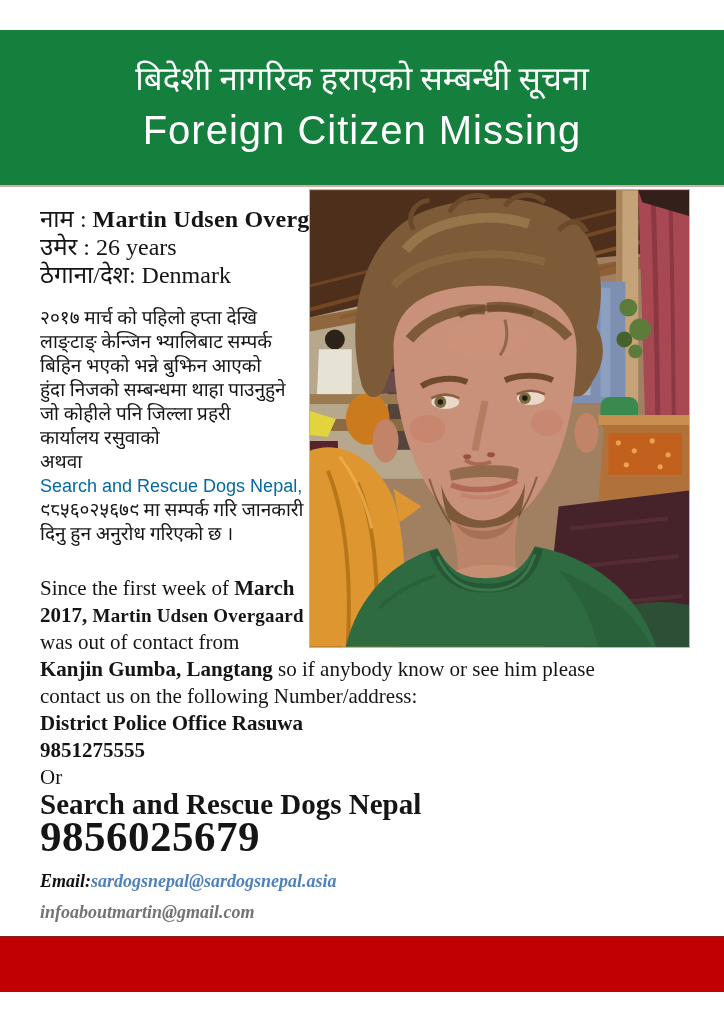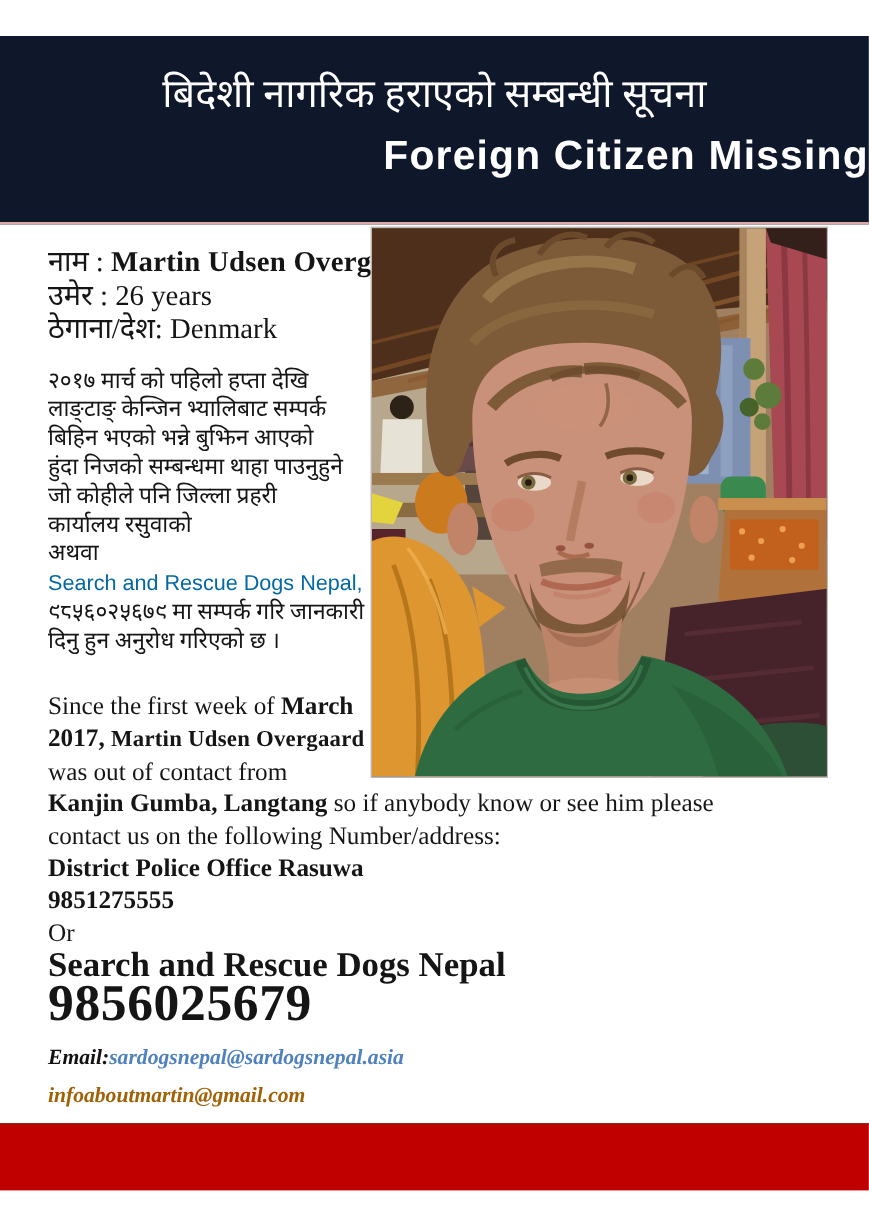--- a/index.html
+++ b/index.html
@@ -9,22 +9,22 @@
     width:724px; height:1024px; position:relative; overflow:hidden;
     font-family:"Liberation Serif", serif; color:#151515;
   }
   .banner {
     position:absolute; left:0; top:30px; width:724px; height:157px;
     text-align:center; color:#ffffff; border-bottom:2px solid #dca8a8;
     padding-top:24px;
   }
   .banner-ne { font-size:33px; line-height:50px; font-weight:normal; }
   .banner-en {
-    font-family:"Liberation Sans", sans-serif; font-size:34px; line-height:52px;
-    font-weight:700; letter-spacing:1px;text-align:right;
+    font-family:"Liberation Sans", sans-serif; font-size:40px; line-height:52px;
+    font-weight:400; letter-spacing:1px;
   }
   .details { position:absolute; left:40px; top:205px; }
   .detail-row { font-size:24px; line-height:28px; white-space:nowrap; }
   .detail-row .lab { font-weight:normal; }
   .detail-row .val-bold { font-weight:bold; letter-spacing:0.2px; }
 
   .ne-block { position:absolute; left:40px; top:306px; width:280px; }
   .ne-block .tline { font-size:19px; line-height:24px; white-space:nowrap; }
   .ne-block .sans { font-family:"Liberation Sans", sans-serif; font-size:18px; color:#0369a1; }
 
@@ -45,21 +45,21 @@
   .emails    { position:absolute; left:40px; top:866px; font-size:18px; font-weight:bold; line-height:31px;font-style:italic; }
   .emails .email-line { white-space:nowrap; }
   .email-label { color:#111; }
   .email-link { text-decoration:none; }
 
   .footer-bar { position:absolute; left:0; top:936px; width:724px; height:56px; border-top:1px solid #8a1d1d; }
 </style>
 </head>
 <body>
 
-<header class="banner" style="background-color: #0f172a;">
+<header class="banner" style="background-color: #15803d;">
   <div class="banner-ne">बिदेशी नागरिक हराएको सम्बन्धी सूचना</div>
   <div class="banner-en">Foreign Citizen Missing</div>
 </header>
 
 <section class="details">
   <div class="detail-row">
     <span class="lab">नाम : </span><span class="val-bold">Martin Udsen Overgaard</span>
   </div>
   <div class="detail-row">
     <span class="lab">उमेर : </span><span>26 years</span>
@@ -244,17 +244,17 @@
 
 <div class="org-name">Search and Rescue Dogs Nepal</div>
 
 <div class="big-phone">9856025679</div>
 
 <div class="emails">
   <div class="email-line">
     <span class="email-label">Email:</span><span class="email-link" style="color: rgb(79, 129, 189);">sardogsnepal@sardogsnepal.asia</span>
   </div>
   <div class="email-line">
-    <span class="email-link" style="color: #a16207; text-align: right;">infoaboutmartin@gmail.com</span>
+    <span class="email-link" style="color: #737373; text-align: right;">infoaboutmartin@gmail.com</span>
   </div>
 </div>
 
 <footer class="footer-bar" style="background-color: rgb(192, 0, 0);"></footer>
 
 </body></html>

